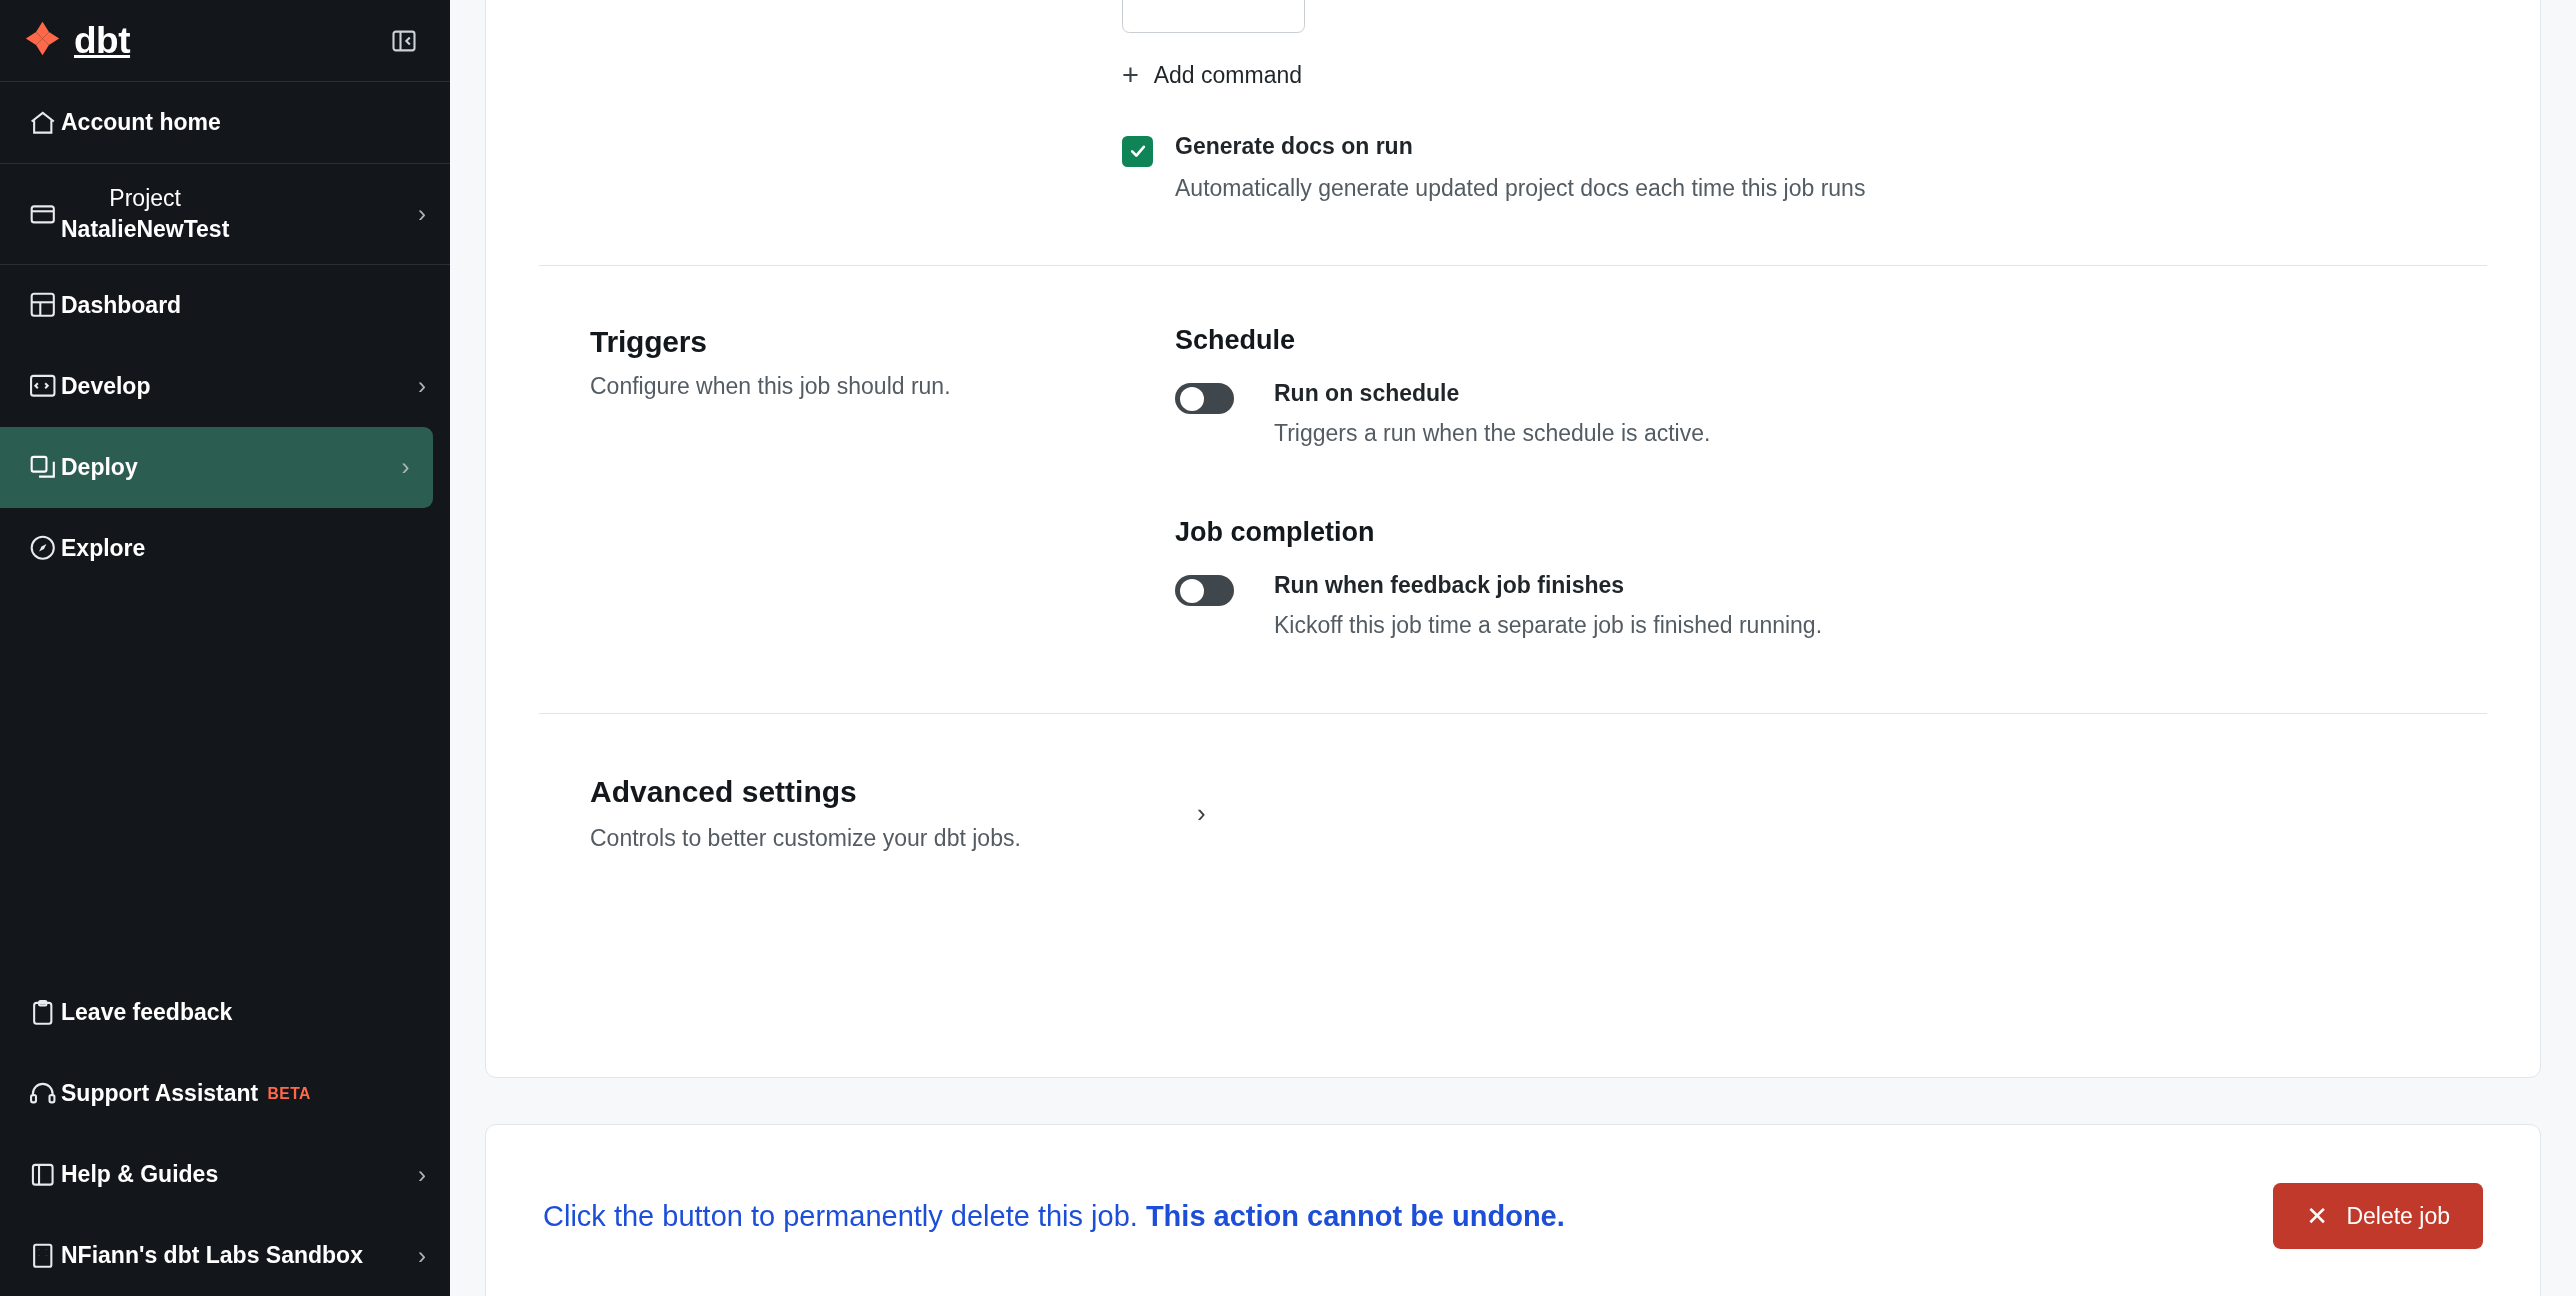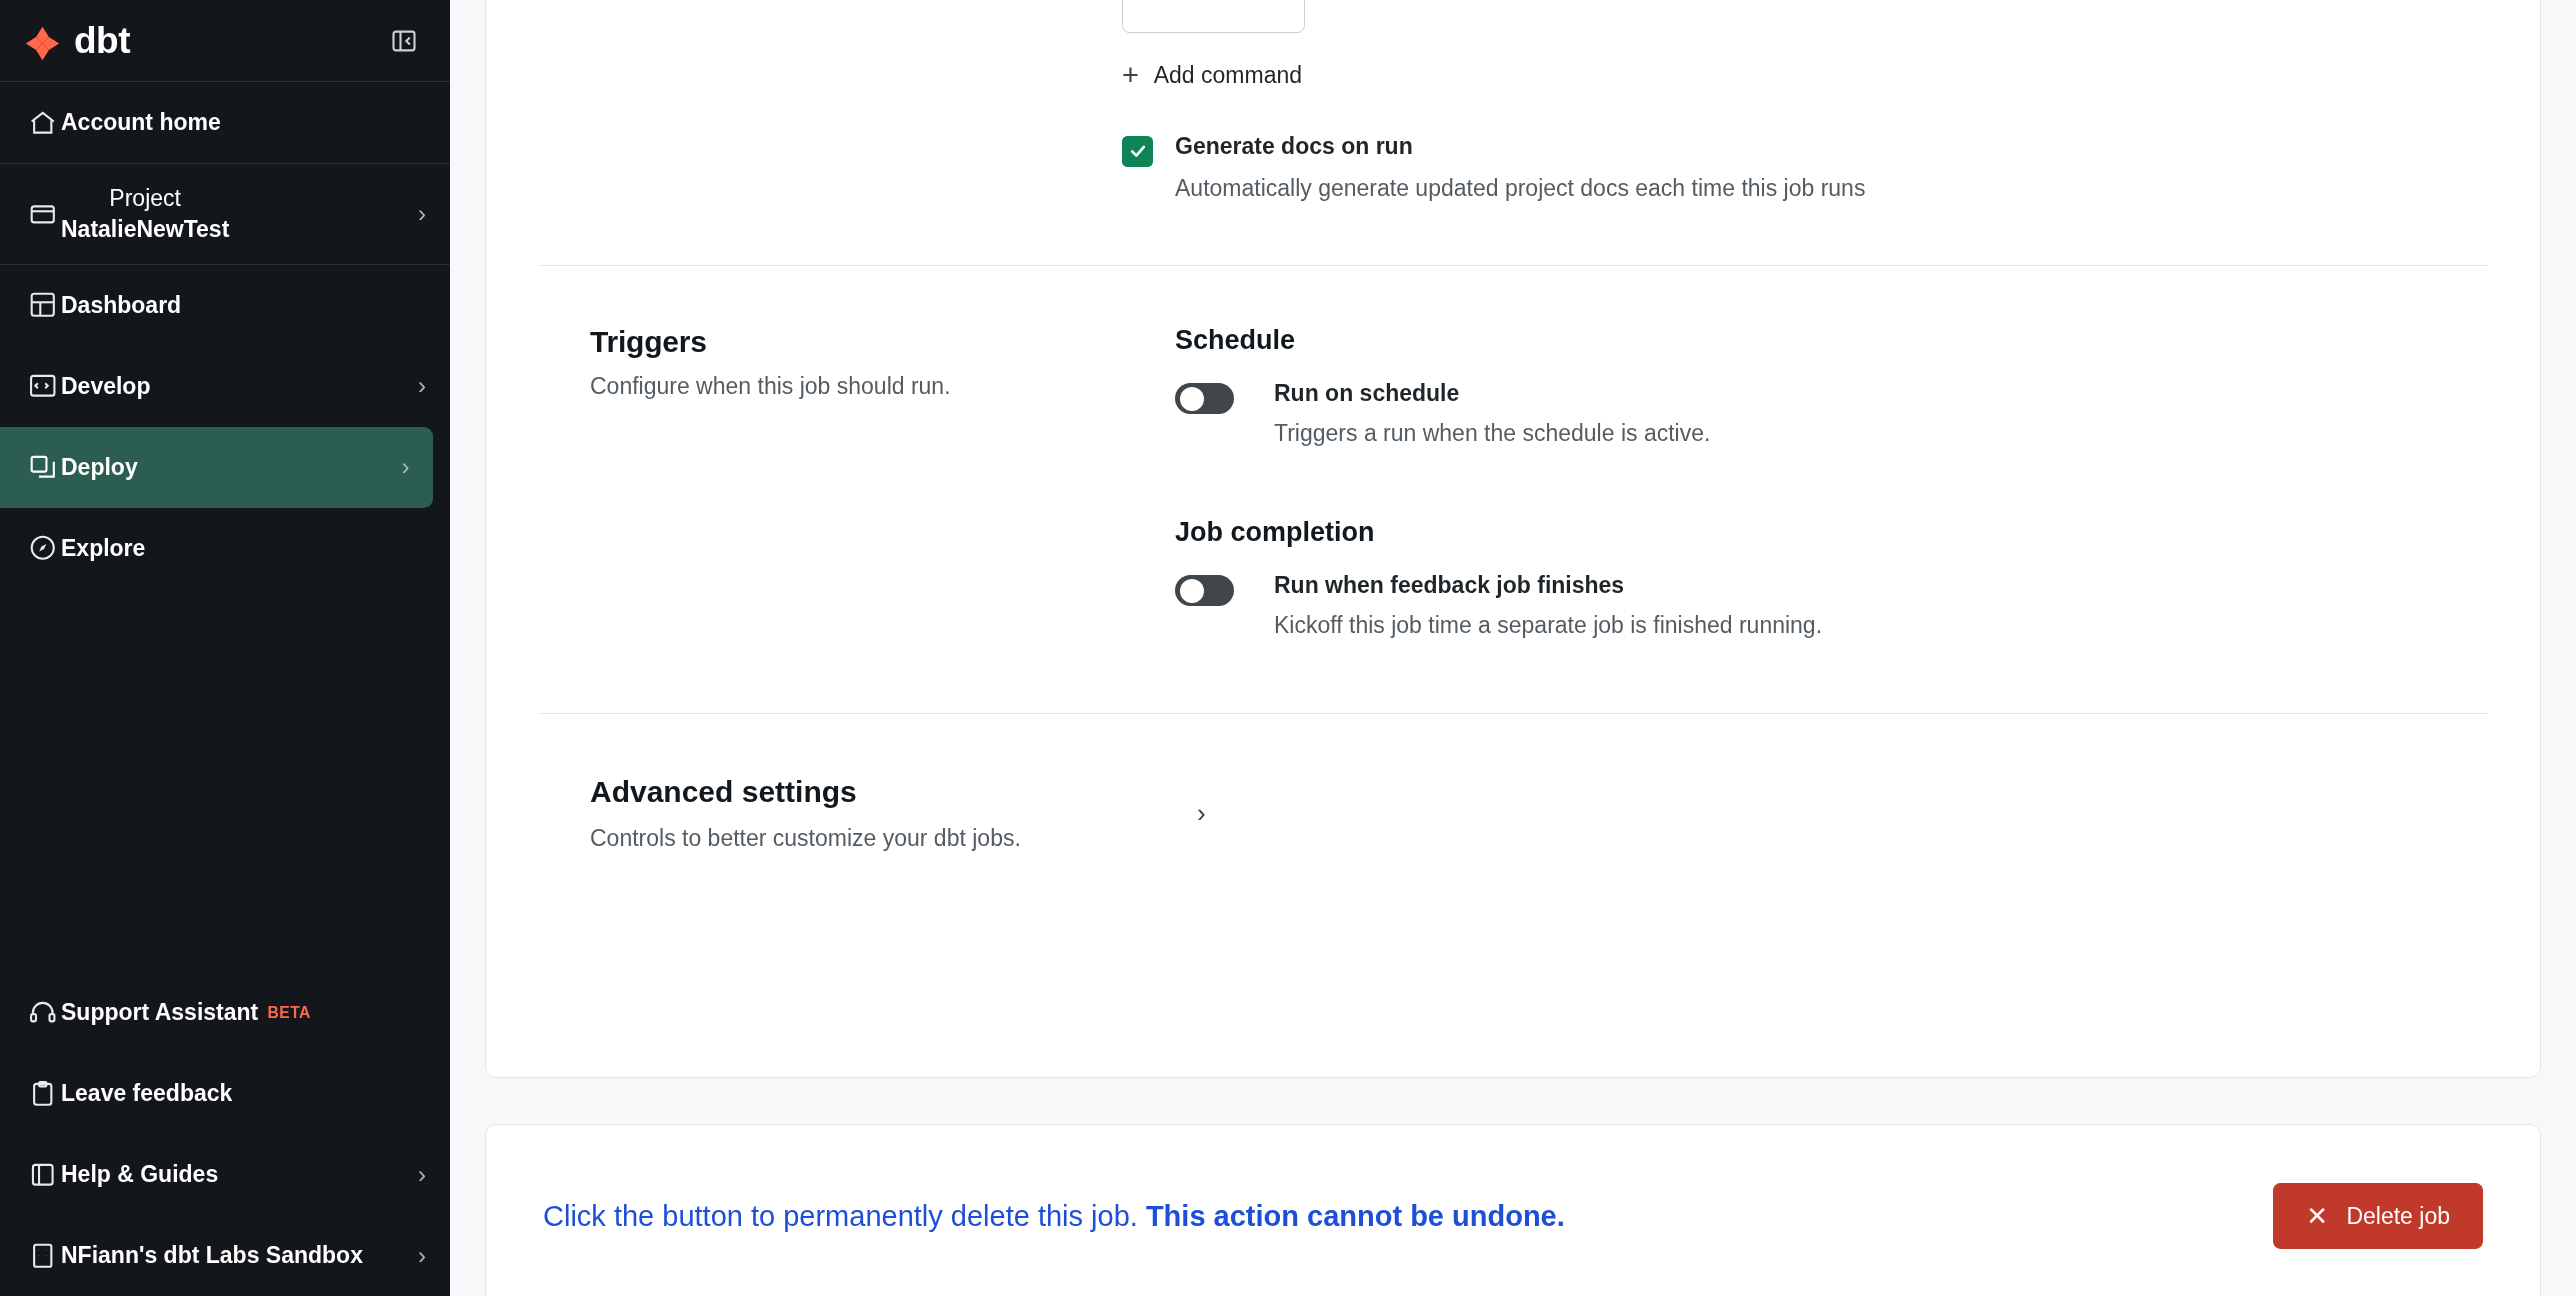--- a/index.html
+++ b/index.html
@@ -29,22 +29,23 @@
   }
   .sb-top {
     height: 81px;
     display: flex;
     align-items: center;
     padding: 0 31px 0 24px;
     justify-content: space-between;
   }
   .logo-wrap {
     display: flex;
-    align-items: flex-end;
+    align-items: flex-start;
     gap: 13px;
+    text-decoration: underline;
   }
   .logo-mark {
     width: 37px; height: 37px;
     position: relative;
     display: inline-block;
   }
   .logo-text {
     font-size: 37px;
     font-weight: 700;
     letter-spacing: -0.5px;
@@ -403,37 +404,37 @@
       </span>
       <span class="label">Explore</span>
     </div>
 
     <div class="sb-spacer"></div>
 
     <div class="sb-bottom">
       <div class="sb-item">
         <span class="ico">
           <svg width="29.5" height="29.5" viewBox="0 0 24 24" fill="none" stroke="#e7eaee" stroke-width="1.7">
+            <rect x="5" y="4" width="14" height="17" rx="2"></rect>
+              <rect x="9" y="2.5" width="6" height="3.5" rx="1"></rect>
+          </svg>
+        </span>
+        <span class="label">Leave feedback</span>
+      </div>
+
+      <div class="sb-item">
+        <span class="ico">
+          <svg width="29.5" height="29.5" viewBox="0 0 24 24" fill="none" stroke="#e7eaee" stroke-width="1.7">
             <path d="M4 14 v-2 a8 8 0 0 1 16 0 v2"></path>
               <rect x="2.5" y="13" width="4" height="6" rx="1.5"></rect>
               <rect x="17.5" y="13" width="4" height="6" rx="1.5"></rect>
           </svg>
         </span>
         <span class="label">Support Assistant</span>
         <span class="beta-badge">BETA</span>
-      </div>
-
-      <div class="sb-item">
-        <span class="ico">
-          <svg width="29.5" height="29.5" viewBox="0 0 24 24" fill="none" stroke="#e7eaee" stroke-width="1.7">
-            <rect x="5" y="4" width="14" height="17" rx="2"></rect>
-              <rect x="9" y="2.5" width="6" height="3.5" rx="1"></rect>
-          </svg>
-        </span>
-        <span class="label">Leave feedback</span>
       </div>
 
       <div class="sb-item">
         <span class="ico">
           <svg width="29.5" height="29.5" viewBox="0 0 24 24" fill="none" stroke="#e7eaee" stroke-width="1.7">
             <rect x="4" y="4" width="16" height="16" rx="2"></rect>
               <line x1="9" y1="4" x2="9" y2="20"></line>
           </svg>
         </span>
         <span class="label">Help &amp; Guides</span>

